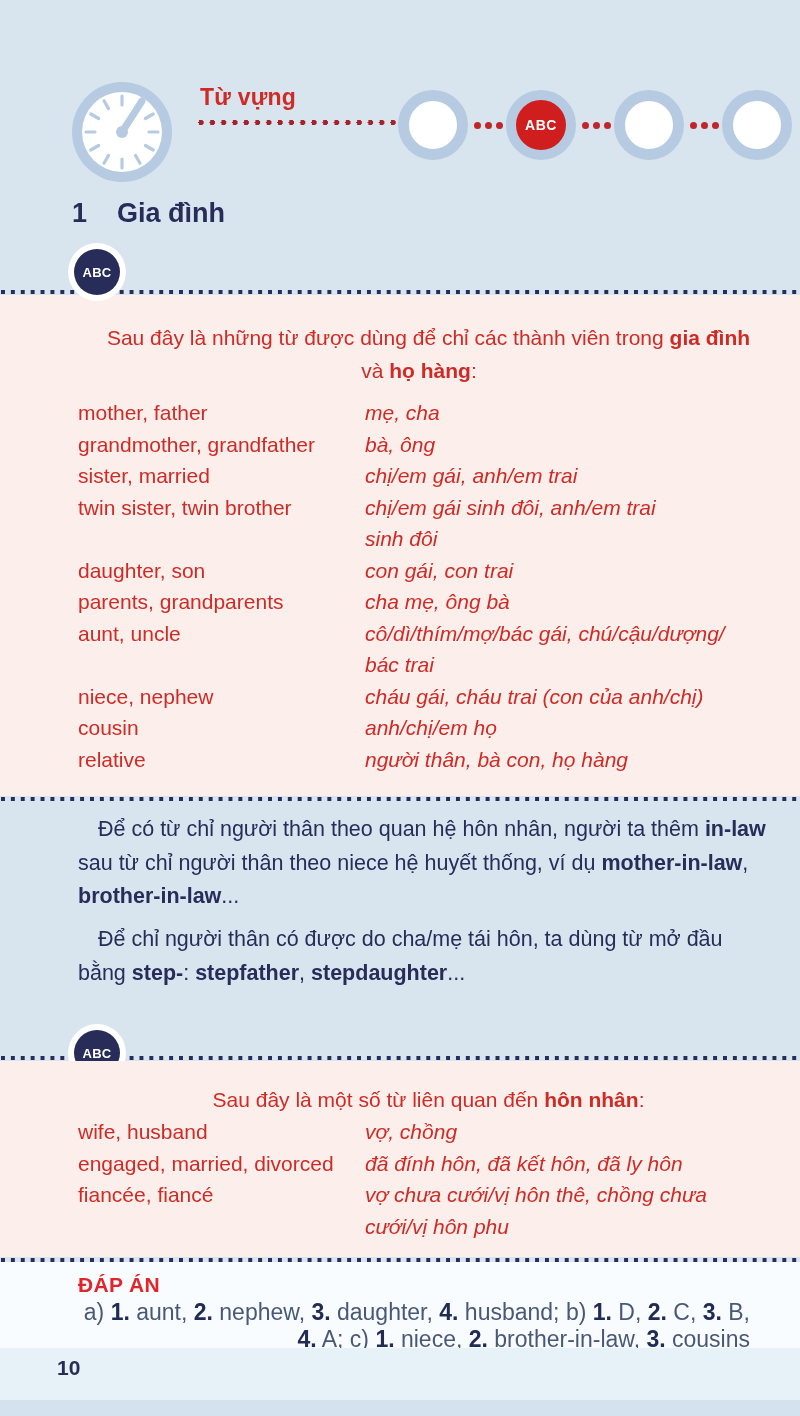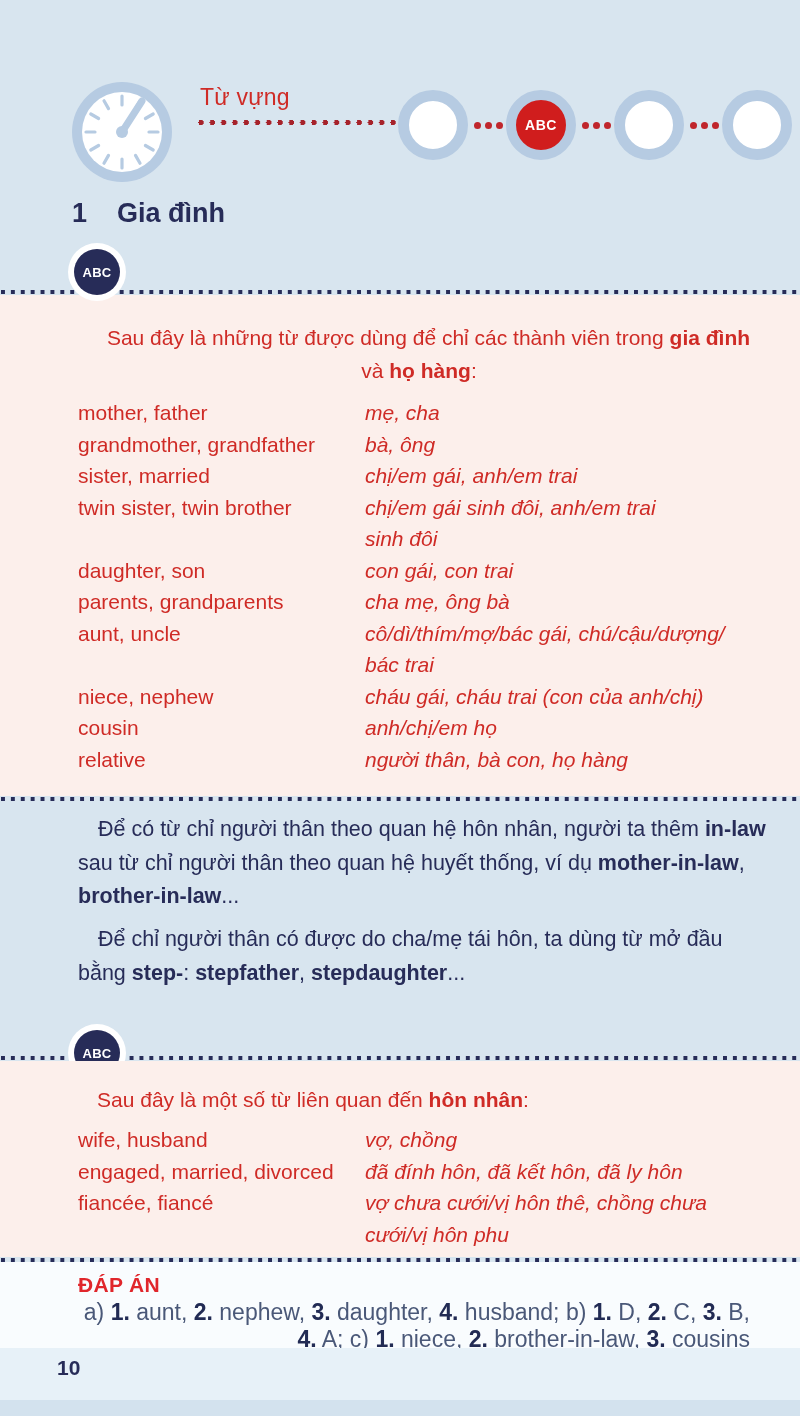--- a/index.html
+++ b/index.html
@@ -24,21 +24,21 @@
     position:relative;
     width:800px;height:1416px;
     background:var(--blue-bg);
     overflow:hidden;
   }
 
   
   .clock-icon{position:absolute;left:70px;top:80px;width:104px;height:104px;}
   .header-label{
     position:absolute;left:200px;top:84px;
-    color:var(--red);font-size:23px;font-weight:400;letter-spacing:0.2px;
+    color:var(--red);font-size:23px;font-weight:700;letter-spacing:0.2px;
   }
   .red-leader{
     position:absolute;left:198px;top:119px;width:198px;height:7px;
     background-image:radial-gradient(circle 2.7px at 3px 3.5px, var(--dark-red-dot) 97%, transparent 100%);
     background-size:11.3px 7px;background-repeat:repeat-x;
   }
   .ring{
     position:absolute;top:90px;width:70px;height:70px;border-radius:50%;
     background:#fff;border:11px solid var(--ring-blue);
   }
@@ -83,21 +83,21 @@
 
   
   .pink{position:absolute;left:0;width:800px;background:var(--pink-bg);}
   .pink.s1{top:295px;height:501px;}
   .pink.s2{top:1061px;height:196px;}
   .intro{
     color:var(--red);font-size:21px;line-height:33px;font-weight:500;
     text-indent:19px;
   }
   .s1 .intro{margin:26px 40px 10px 78px;max-width:700px;text-align:center;}
-  .s2 .intro{margin:22px 40px 8px 78px;max-width:700px;}
+  .s2 .intro{margin:22px 40px 0 78px;max-width:700px;text-align:center;}
   .seg-b{font-weight:700;}
   .vocab{margin-left:78px;margin-right:30px;}
   .vocab-row{display:flex;align-items:flex-start;}
   .vocab-row .en{
     width:287px;flex:none;color:var(--red);font-size:21px;line-height:31.5px;font-weight:500;
   }
   .vocab-row .vi{
     flex:1;color:var(--red);font-size:21px;line-height:31.5px;font-style:italic;font-weight:500;
     white-space:pre-line;
   }
@@ -257,21 +257,21 @@
   <div class="dotline dl3"></div>
   <div class="dotline dl4"></div>
 
   <div class="abc-badge b1">
     <span class="inner">ABC</span>
   </div>
   <div class="abc-badge b2">
     <span class="inner">ABC</span>
   </div>
 
-  <p class="note n1"><span>Để có từ chỉ người thân theo quan hệ hôn nhân, người ta thêm </span><span class="seg-b">in-law</span><span> sau từ chỉ người thân theo quan hệ huyết thống, ví dụ </span><span class="seg-b">mother-in-law</span><span>, </span><span class="seg-b">brother-in-law</span><span>...</span></p>
+  <p class="note n1"><span>Để có từ chỉ người thân theo quan hệ hôn nhân, người ta thêm </span><span class="seg-b">in-law</span><span> sau từ chỉ người thân theo niece hệ huyết thống, ví dụ </span><span class="seg-b">mother-in-law</span><span>, </span><span class="seg-b">brother-in-law</span><span>...</span></p>
   <p class="note n2"><span>Để chỉ người thân có được do cha/mẹ tái hôn, ta dùng từ mở đầu bằng </span><span class="seg-b">step-</span><span>: </span><span class="seg-b">stepfather</span><span>, </span><span class="seg-b">stepdaughter</span><span>...</span></p>
 
   <div class="pink s2">
     <p class="intro"><span>Sau đây là một số từ liên quan đến </span><span class="seg-b">hôn nhân</span><span>:</span></p>
     <div class="vocab">
 
         <div class="vocab-row">
           <span class="en">wife, husband</span>
           <span class="vi">vợ, chồng</span>
         </div>

